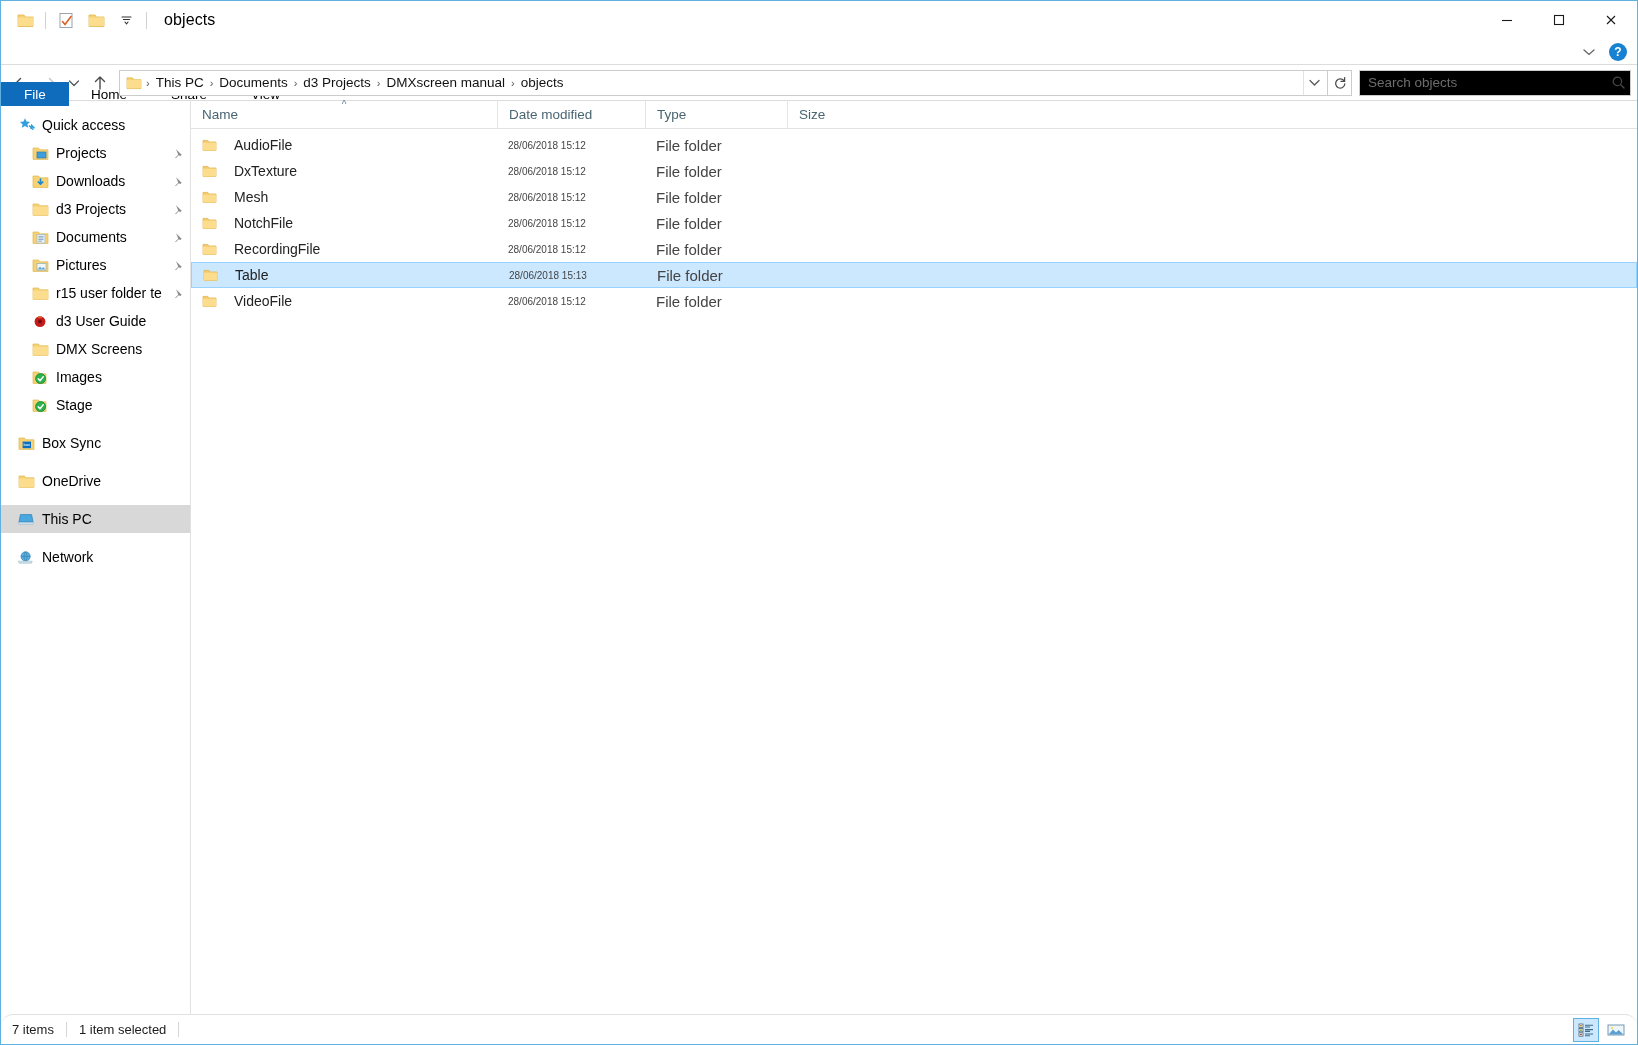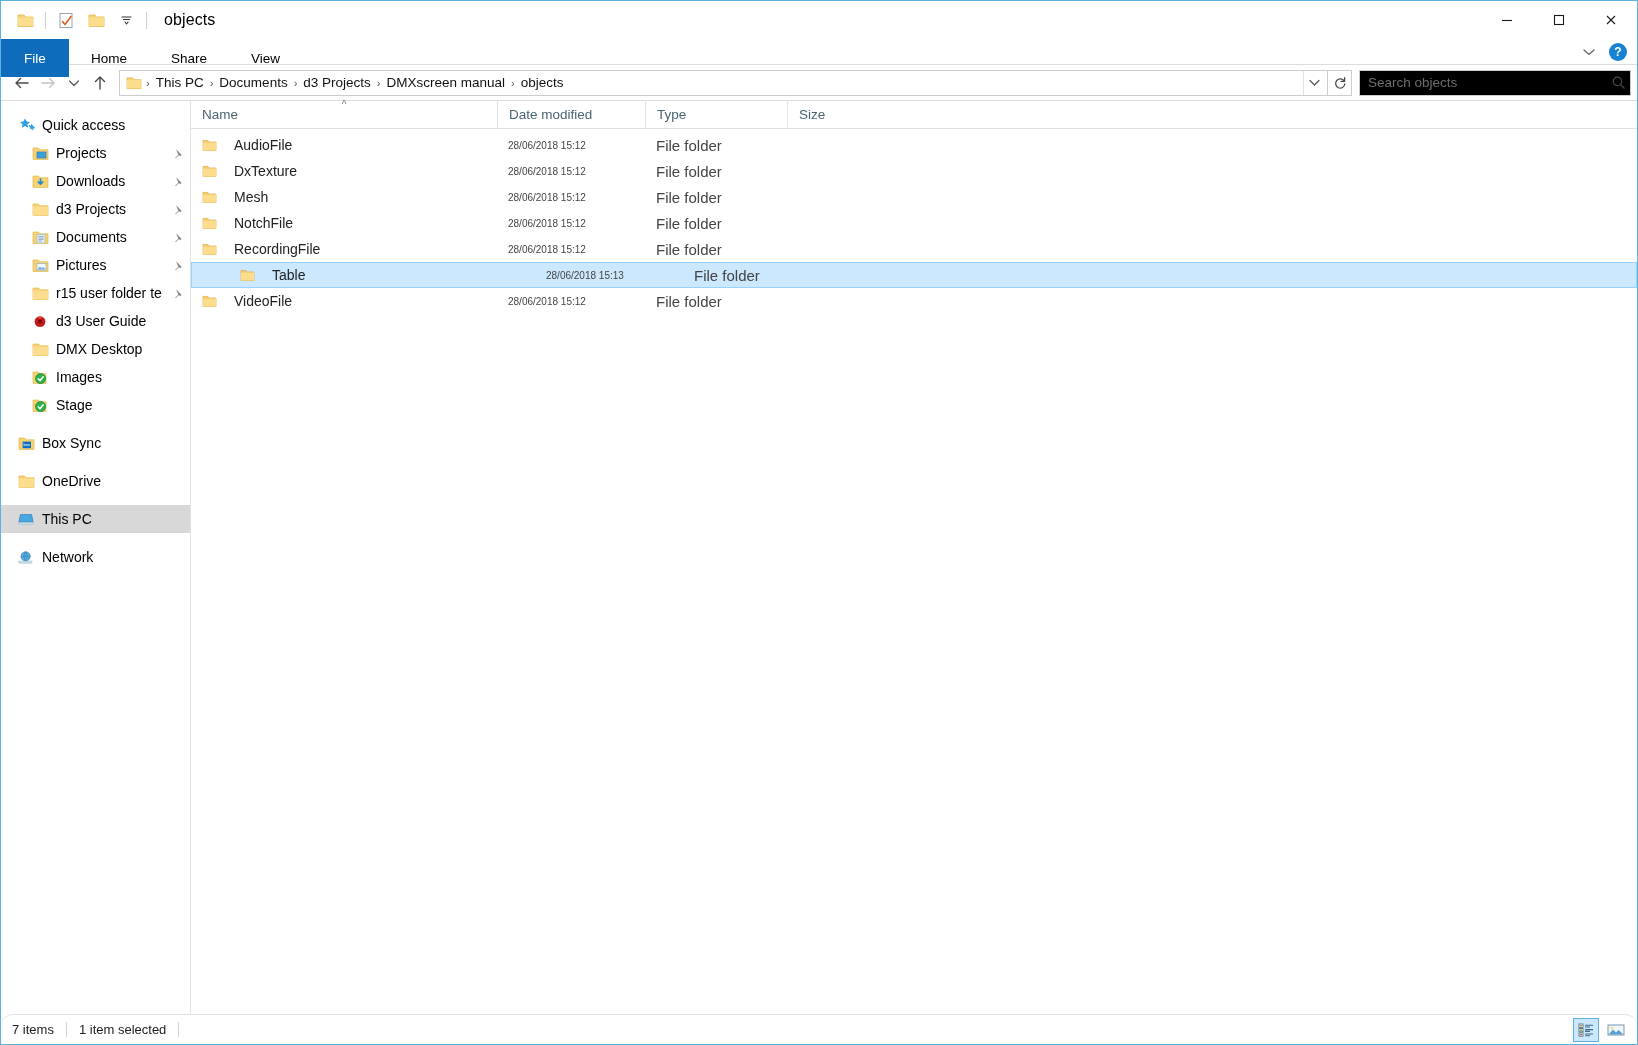--- a/index.html
+++ b/index.html
@@ -47,21 +47,21 @@
   .ribbon {
     height: 26px; min-height: 26px;
     display: flex; align-items: stretch;
     background: #ffffff;
     border-bottom: 1px solid #dcdcdc;
     position: relative;
   }
   .rtab {
     display: flex; align-items: center; justify-content: center;
     font-size: 13.5px; color: #000;
-    padding: 0 22px; height: 38px;
+    padding: 0 22px; height: 24px; margin-top: 43px;
   }
   .rtab.file {
     background: #0f6cbd; color: #fff; min-width: 68px; padding: 0;
   }
   .ribbon-right {
     position: absolute; right: 4px; top: 0; height: 26px;
     display: flex; align-items: center; gap: 8px;
   }
   .rr-btn { width: 24px; height: 24px; display:flex; align-items:center; justify-content:center; }
   .help-circle {
@@ -176,21 +176,21 @@
   .sort-asc {
     position: absolute; left: 50%; top: 1px;
     transform: translateX(-50%);
     color: #6b8090; font-size: 10px; line-height: 8px;
   }
   .rows { flex: 1 1 auto; overflow: hidden; padding-top: 3px; }
   .row {
     height: 26px; display: flex; align-items: center;
     font-size: 14px; color: #222;
   }
-  .row.selected { background: #cce8ff; border: 1px solid #99d1ff; height: 26px; padding-left: 37px; }
+  .row.selected { background: #cce8ff; border: 1px solid #99d1ff; height: 26px; }
   .cell { display: flex; align-items: center; overflow: hidden; white-space: nowrap; gap: 6px; }
   .cell.c-name { width: 306px; padding-left: 11px; }
   .cell.c-date { width: 148px; padding-left: 11px; color: #444; font-size: 10px; }
   .cell.c-type { width: 142px; padding-left: 11px; color: #444; font-size: 15px; }
   .cell.c-size { width: 96px; padding-left: 11px; color: #444; font-size: 13.5px; }
   .row .ficon { width: 18px; margin-right: 8px; display: flex; align-items: center; flex: none; }
 
   
   .statusbar {
     height: 30px; min-height: 30px;
@@ -465,21 +465,21 @@
         <span class="nlabel">d3 User Guide</span>
       </div>
 
       <div class="nav-item lvl1">
         <span class="nico">
           <svg width="17" height="15" viewBox="0 0 17 15">
               <path d="M1 2h5.5l1.3 1.8H16V13.4H1z" fill="#f8d173" stroke="#e0b84f" stroke-width=".7"></path>
               <path d="M1 4.6h15v8.8H1z" fill="#fcdd8e"></path>
             </svg>
         </span>
-        <span class="nlabel">DMX Desktop</span>
+        <span class="nlabel">DMX Screens</span>
       </div>
 
       <div class="nav-item lvl1">
         <span class="nico">
           <svg width="17" height="15" viewBox="0 0 17 15">
               <path d="M1 2h5.5l1.3 1.8H14V13.4H1z" fill="#f8d173" stroke="#e0b84f" stroke-width=".7"></path>
               <circle cx="8.6" cy="8.6" r="5" fill="#2bb24c" stroke="#168a34" stroke-width=".8"></circle>
               <path d="M6.2 8.8l1.8 1.9 3.2-4" stroke="#fff" stroke-width="1.5" fill="none" stroke-linecap="round" stroke-linejoin="round"></path>
             </svg>
         </span>

